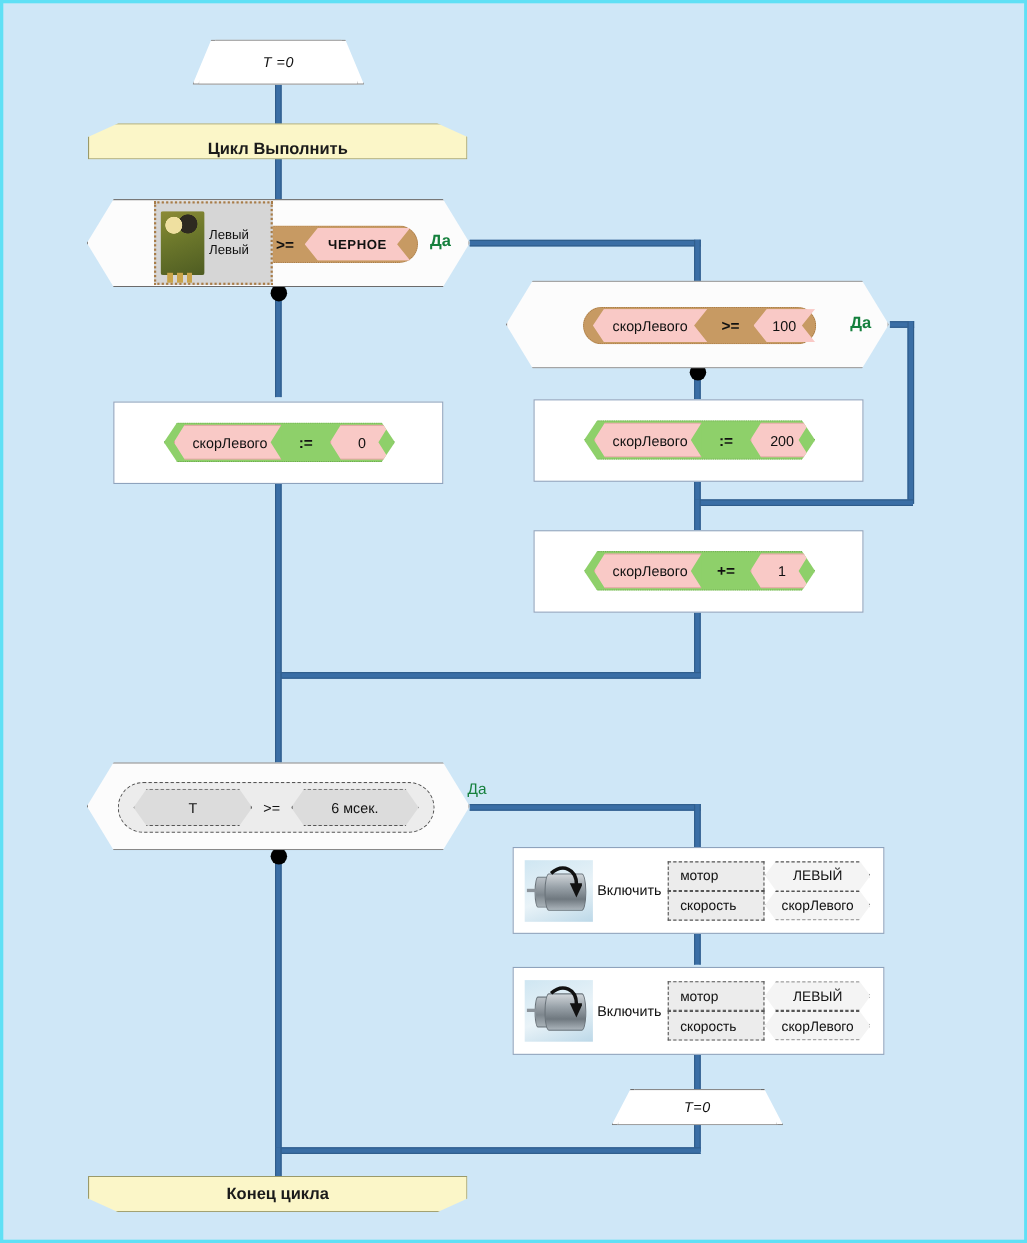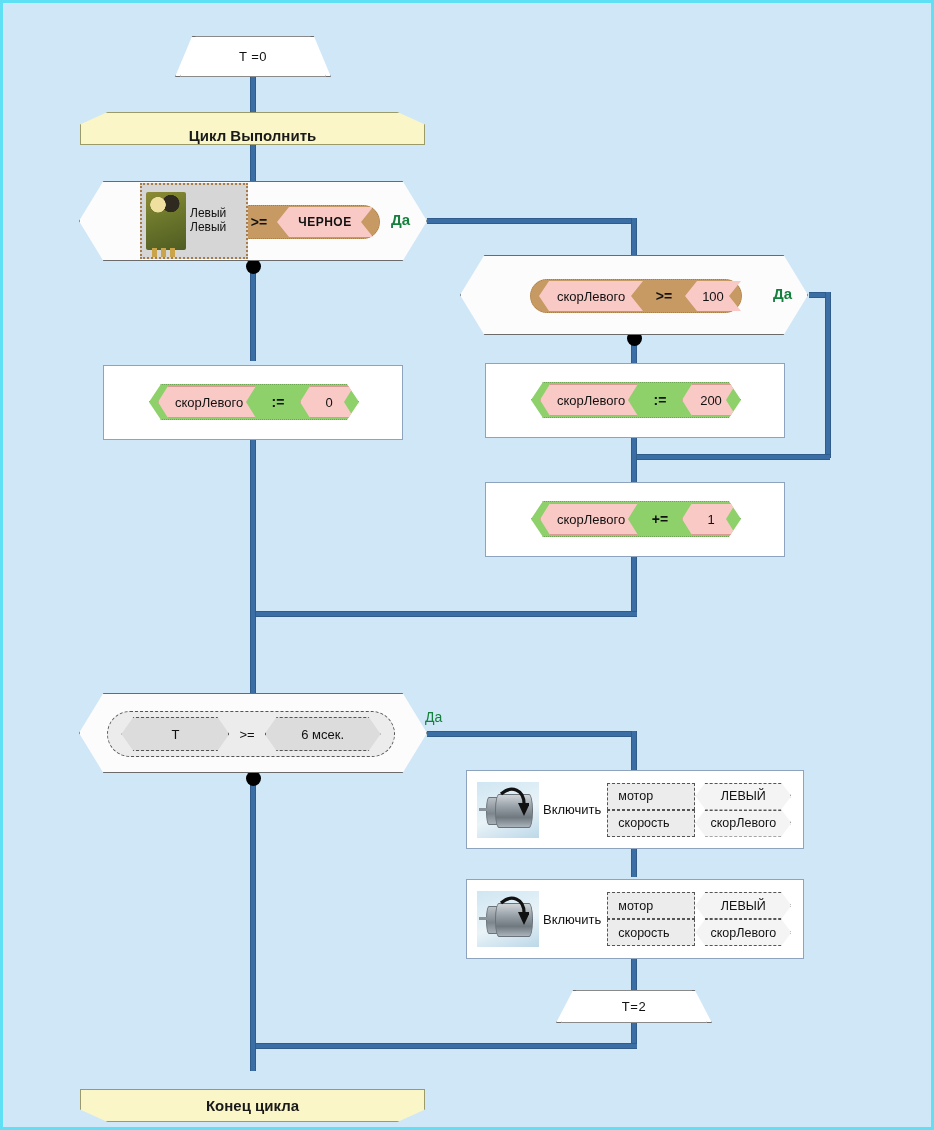--- a/index.html
+++ b/index.html
@@ -39,21 +39,21 @@
   }
   .junction {
     position: absolute;
     width: 15px;
     height: 15px;
     background: #000;
     border-radius: 50%;
   }
 
   
-  .trap-wrap { position: absolute; }
+  .trap-wrap { position: absolute; font-style: italic; }
   .trap {
     position: absolute;
     inset: 0;
     background: #ffffff;
     border: 1px solid #6b6b6b;
     clip-path: polygon(11% 0, 89% 0, 100% 100%, 0% 100%);
   }
   .trap-inner {
     position: absolute;
     left: 5px; right: 5px; top: 0; bottom: 0;
@@ -79,21 +79,21 @@
     border: 1px solid #9a9a6a;
     display: flex;
     align-items: center;
     justify-content: center;
     font-size: 15px;
     font-weight: bold;
     color: #1a1a1a;
     box-sizing: border-box;
   }
   .banner-start { clip-path: polygon(8% 0, 92% 0, 100% 38%, 100% 100%, 0 100%, 0 38%); }
-  .banner-end   { clip-path: polygon(0 0, 100% 0, 100% 62%, 92% 100%, 8% 100%, 0 62%); margin-top: 20px; }
+  .banner-end   { clip-path: polygon(0 0, 100% 0, 100% 62%, 92% 100%, 8% 100%, 0 62%); }
 
   
   .hex {
     position: absolute;
     background: #fcfcfc;
     border: 1px solid #6b6b6b;
     clip-path: polygon(7% 0, 93% 0, 100% 50%, 93% 100%, 7% 100%, 0 50%);
     box-sizing: border-box;
   }
   .yes-label {
@@ -454,20 +454,20 @@
       <div class="param-row">
         <div class="param-key" style="width:88px;">скорость</div>
         <div class="param-val" style="width:96px;">скорЛевого</div>
       </div>
     </div>
   </div>
 
   <div class="trap-wrap" style="left:553px; top:987px; width:156px; height:33px;">
     <div class="trap"></div>
     <div class="trap-inner"></div>
-    <div class="trap-label">T=2</div>
+    <div class="trap-label">T=0</div>
   </div>
 
   <div class="banner banner-end" style="left:77px; top:1066px; width:345px; height:33px;">
     <span>Конец цикла</span>
   </div>
 
 </div>
 
 </body></html>

